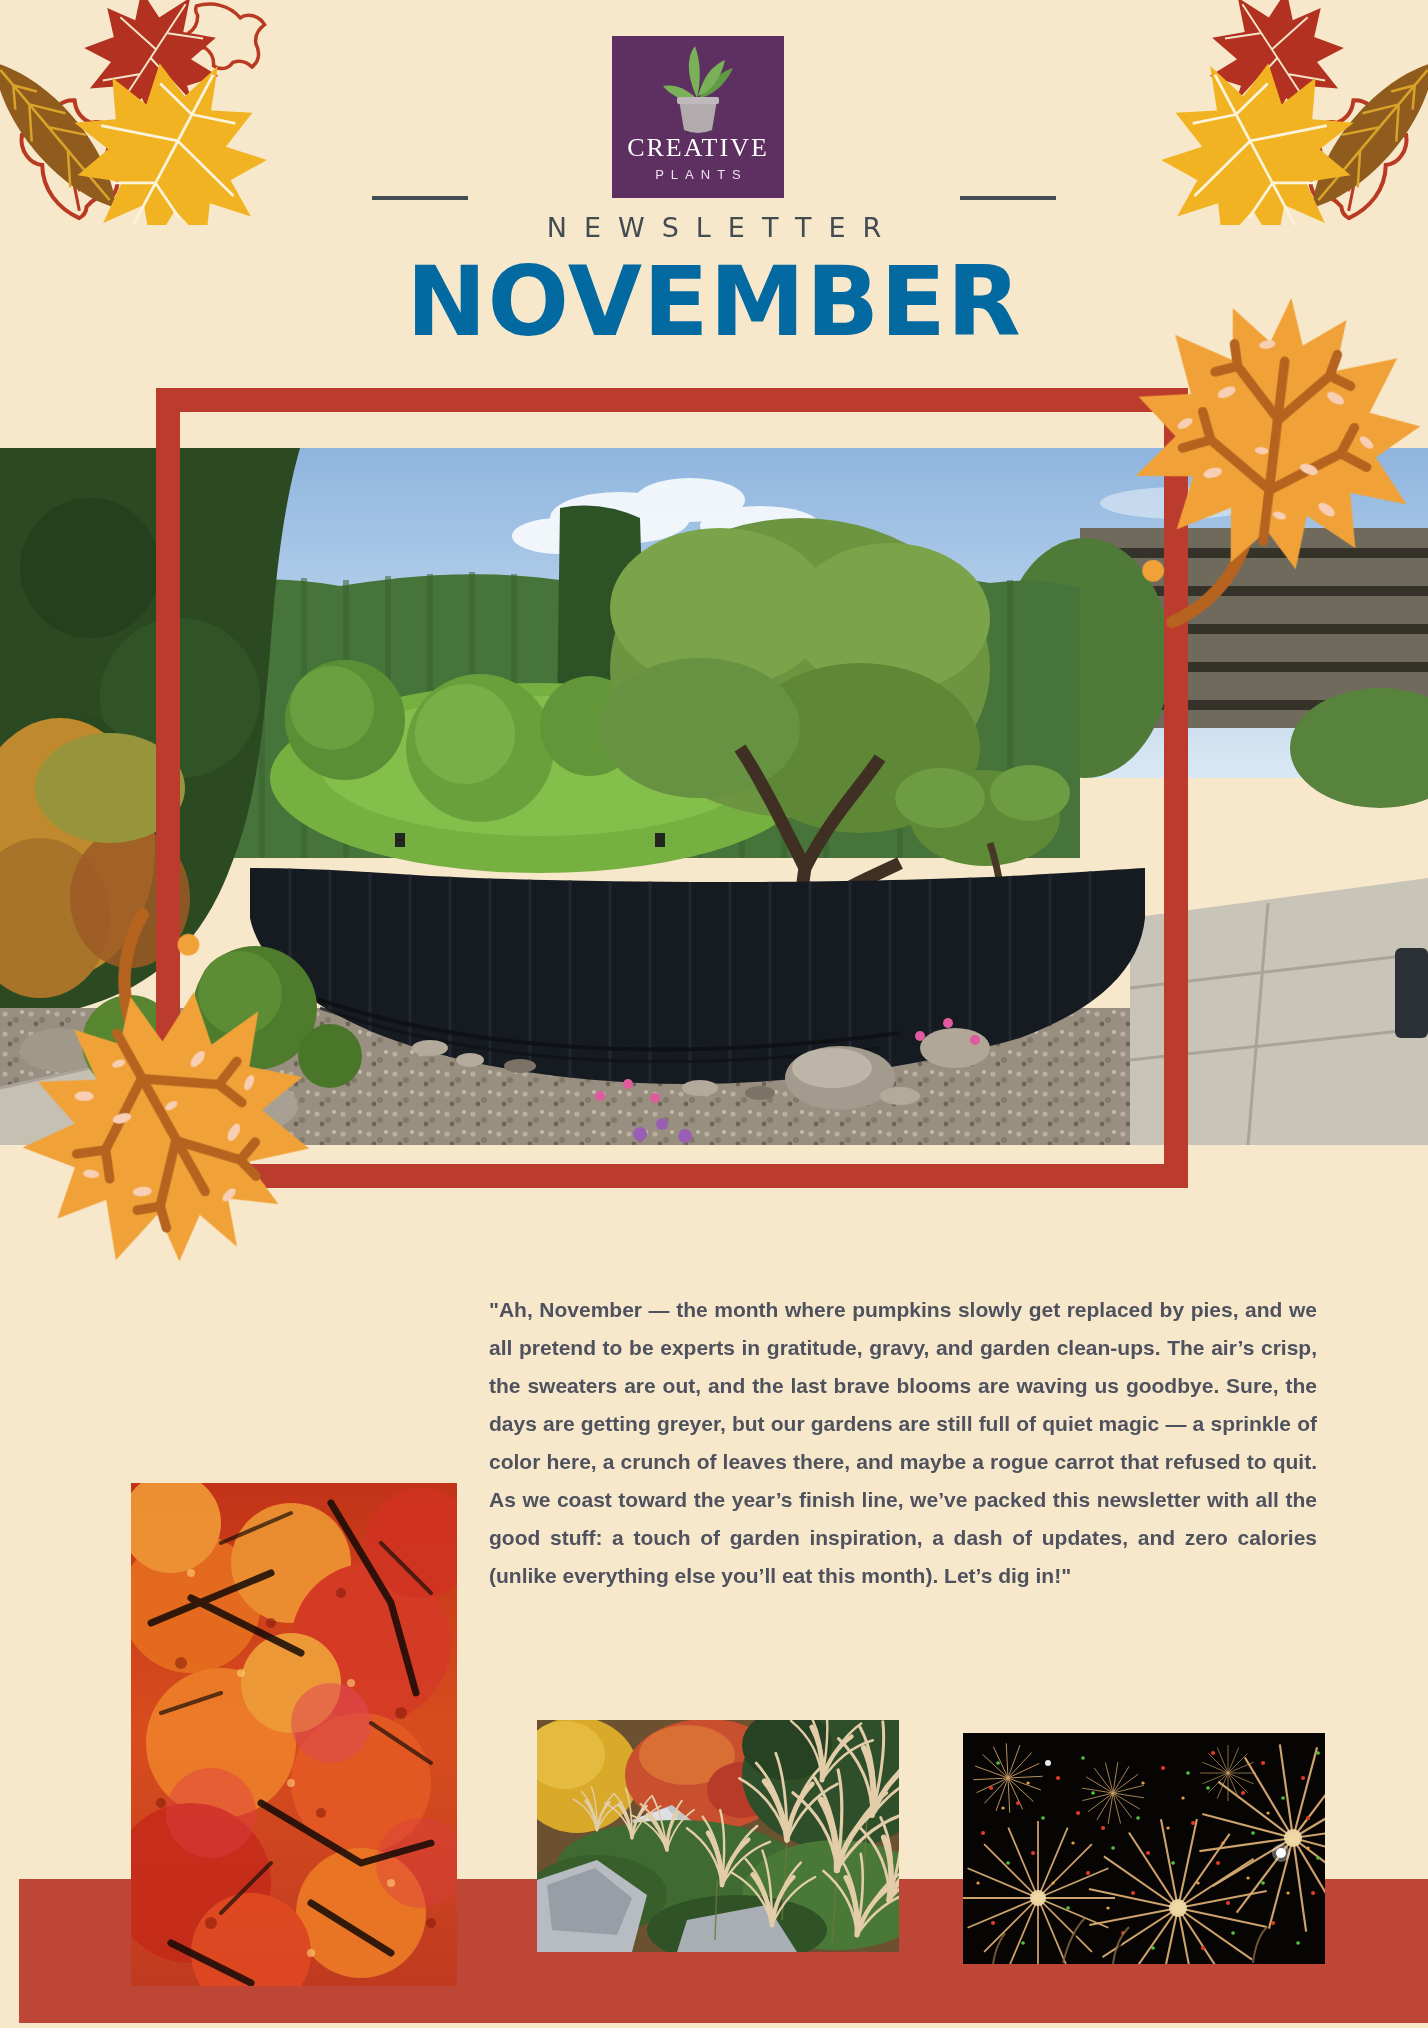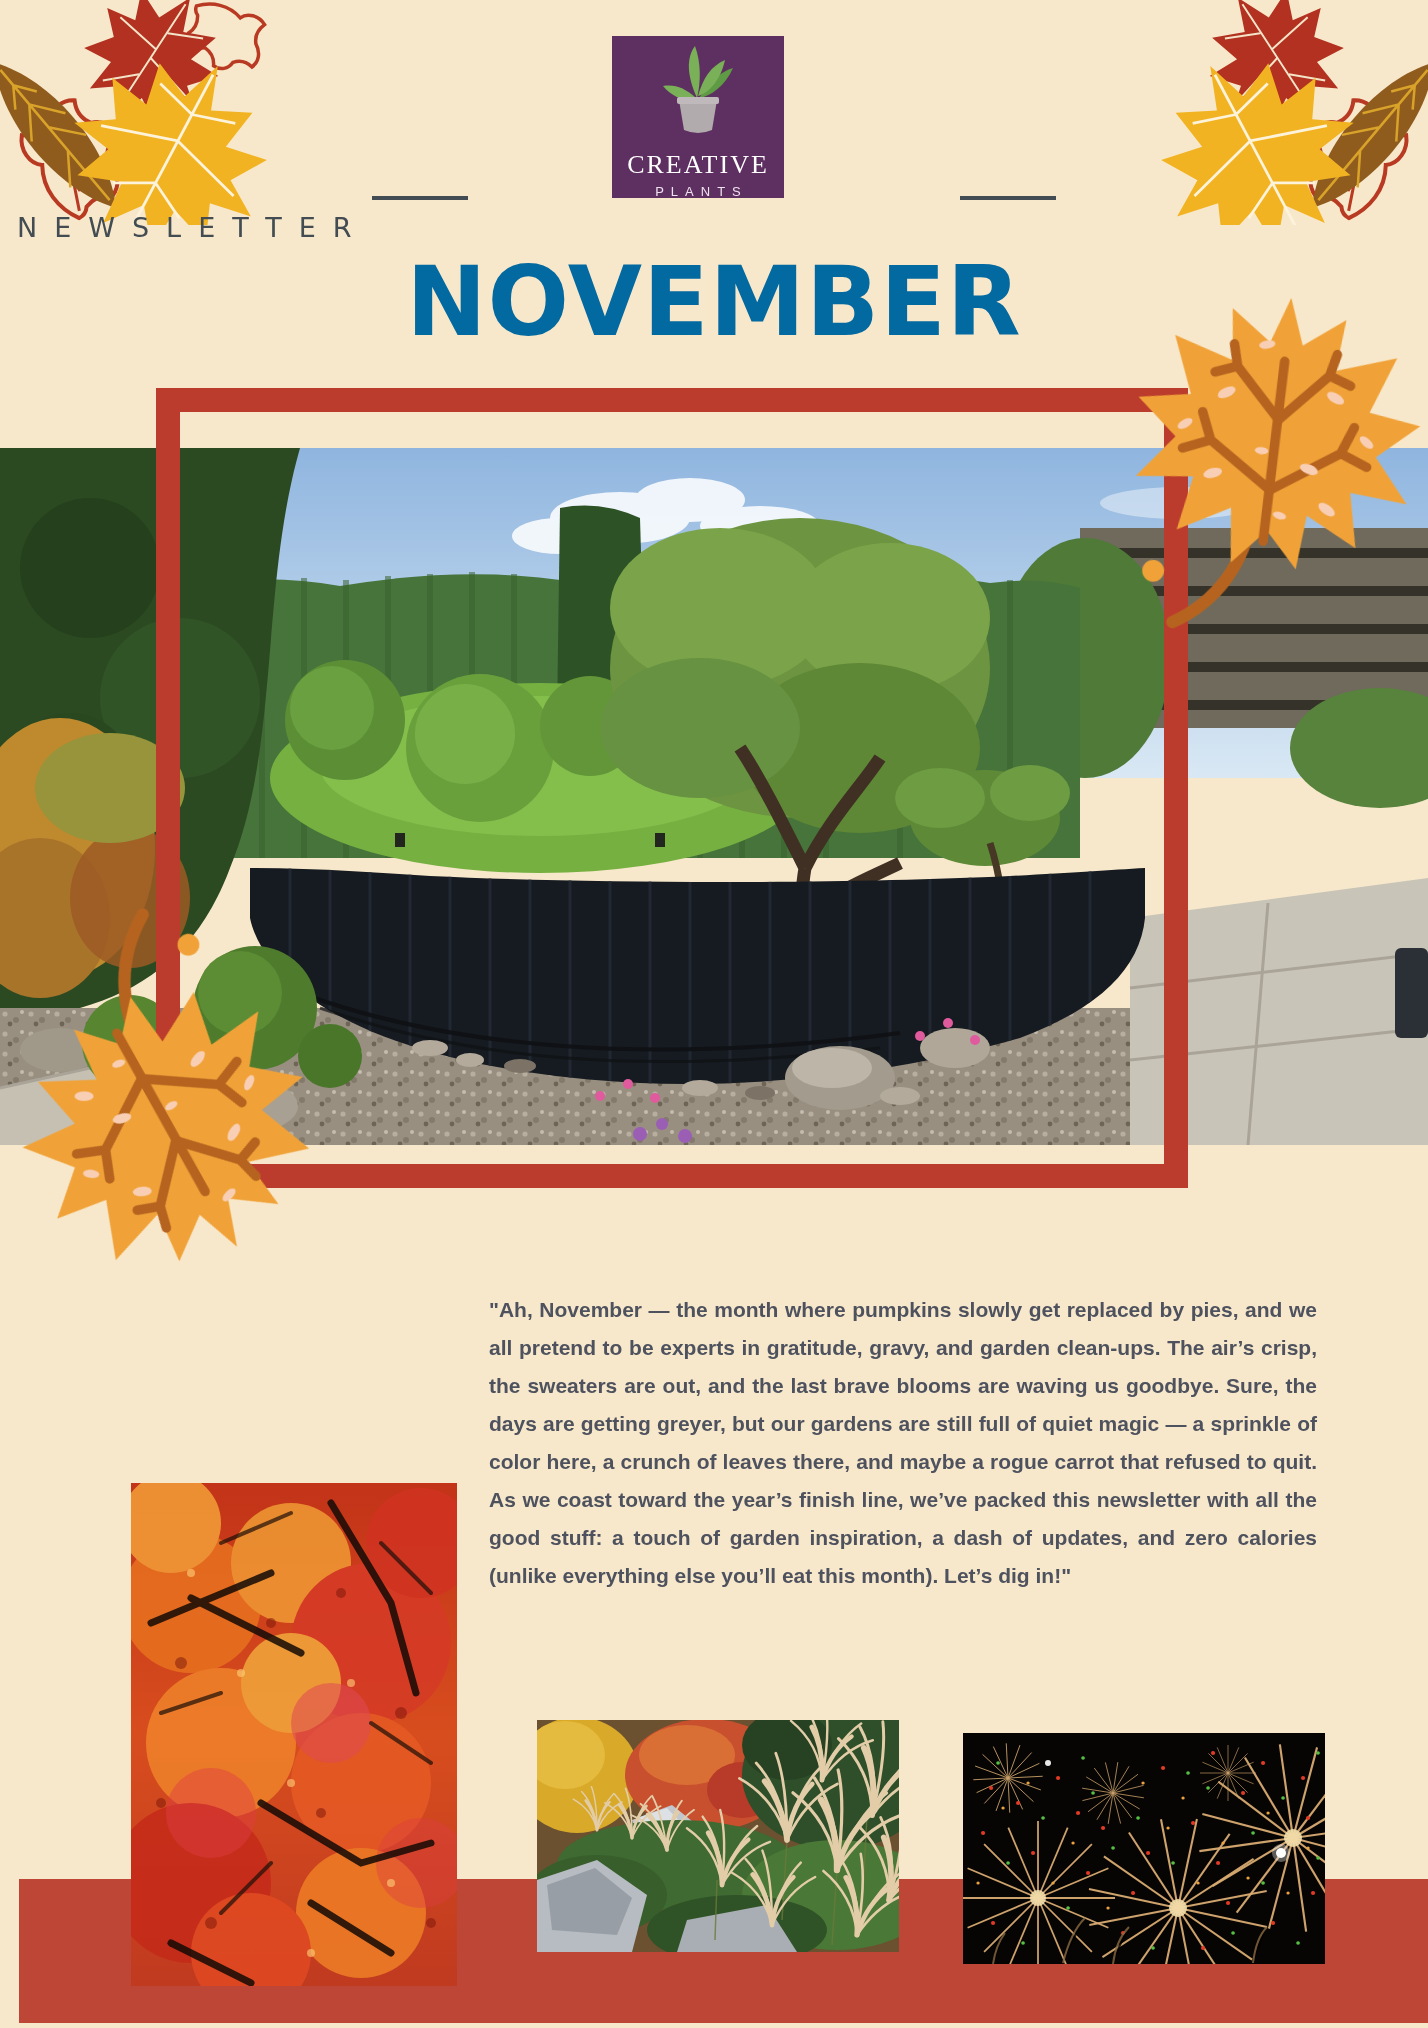--- a/index.html
+++ b/index.html
@@ -4,26 +4,26 @@
 <style>
   html,body{margin:0;padding:0;background:#e8e0d0;}
   #page{position:relative;width:1428px;height:2028px;background:#f8e8cb;overflow:hidden;
         font-family:"Liberation Sans",sans-serif;}
   .abs{position:absolute;}
   
   .logo{left:612px;top:36px;width:172px;height:162px;background:#5e2f61;z-index:6;
         display:flex;flex-direction:column;align-items:center;}
   .logo-art{margin-top:10px;}
   .logo-name{color:#ffffff;font-family:"Liberation Serif",serif;font-size:26px;
-             letter-spacing:2px;line-height:1;margin-top:18px;}
+             letter-spacing:2px;line-height:1;margin-top:1px;}
   .logo-sub{color:#eee2ee;font-family:"Liberation Sans",sans-serif;font-size:13px;
             letter-spacing:7px;line-height:1;margin-top:7px;padding-left:7px;}
   .kline{top:196px;width:96px;height:4px;background:#424c52;z-index:6;}
   .kline.l{left:372px;} .kline.r{left:960px;}
-  .kicker{left:0;top:212px;width:1428px;text-align:left;z-index:6;
+  .kicker{left:0;top:212px;width:1428px;text-align:center;z-index:6;
           font-family:"DejaVu Sans",sans-serif;font-size:27px;color:#424c52;
           letter-spacing:17px;padding-left:17px;box-sizing:border-box;}
   .title{left:0;top:254px;width:1428px;text-align:center;z-index:6;
          font-family:"DejaVu Sans",sans-serif;font-weight:800;font-size:96px;
          line-height:1;color:#0369a1;letter-spacing:1px;}
   
   .hero{left:0;top:448px;width:1428px;height:697px;z-index:2;}
   .frame{left:156px;top:388px;width:1032px;height:800px;box-sizing:border-box;
          border:24px solid #bb3c2c;z-index:3;}
   .leaf-tr{left:1124px;top:286px;width:300px;height:354px;z-index:4;transform:rotate(6deg);}

